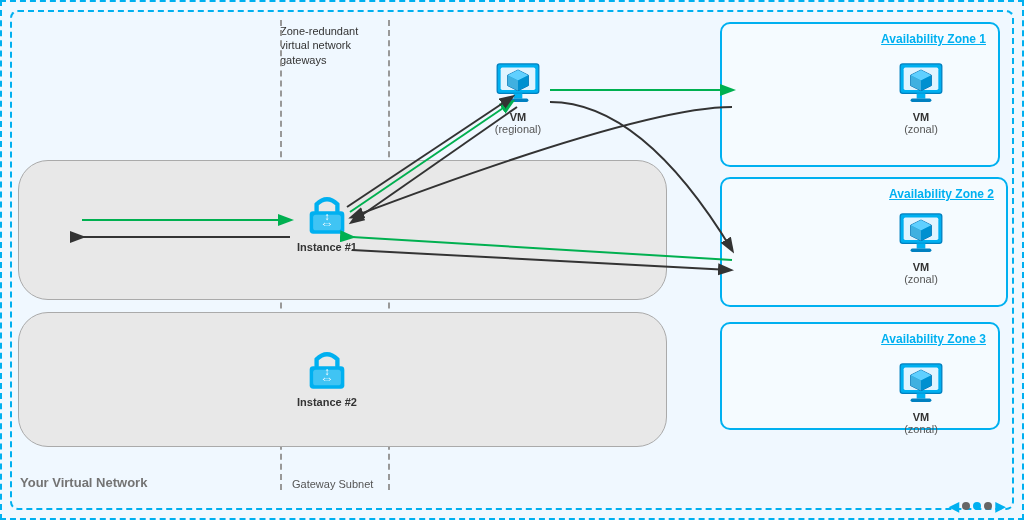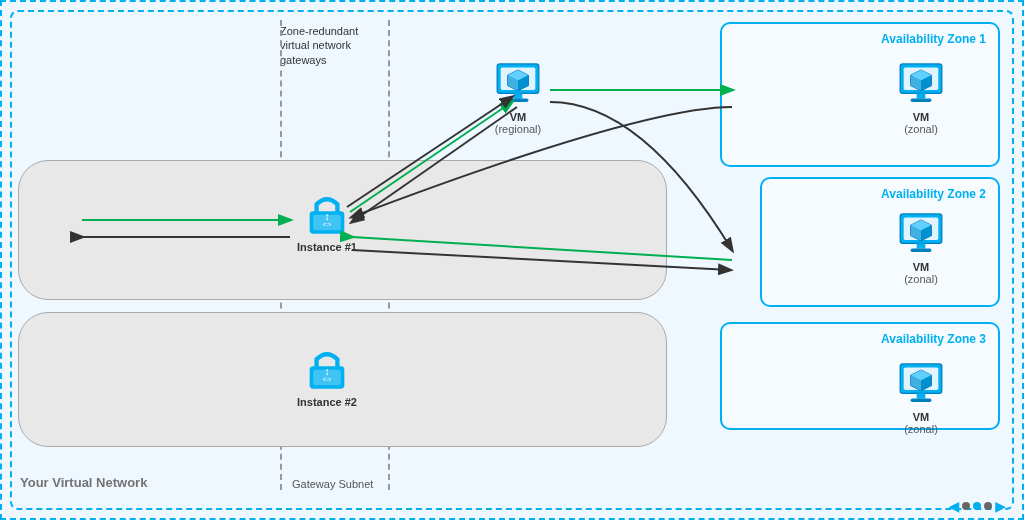--- a/index.html
+++ b/index.html
@@ -87,39 +87,40 @@
 
     .az-box-1 {
       top: 20px;
       right: 22px;
       width: 280px;
       height: 145px;
     }
 
     .az-box-2 {
       top: 175px;
-      right: 22px;
-      width: 240px;
+      right: 14px;
+      width: 288px;
       height: 130px;
     }
 
     .az-box-3 {
       top: 320px;
       right: 22px;
       width: 280px;
       height: 108px;
     }
 
     .az-label {
       position: absolute;
       top: 8px;
       right: 12px;
       font-size: 12px;
       color: #00b0f0;
       font-weight: 600;
+      text-decoration: underline;
     }
 
     
     .instance-box-1 {
       position: absolute;
       top: 158px;
       left: 16px;
       right: 355px;
       height: 140px;
       border: 1.5px solid #aaa;

